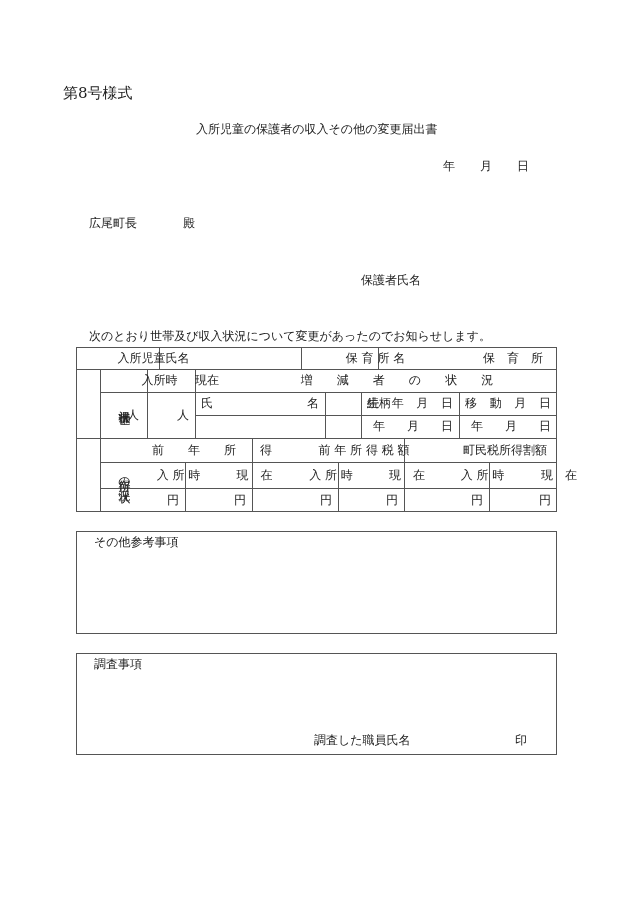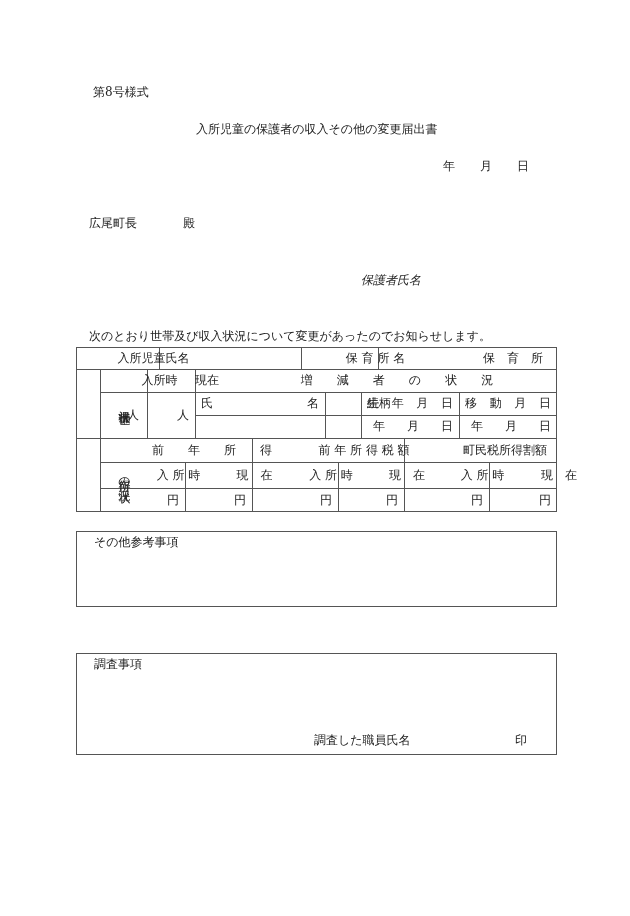--- a/index.html
+++ b/index.html
@@ -8,29 +8,29 @@
   .abs { position: absolute; white-space: nowrap; }
   .line { position: absolute; background: #555; }
   .cell { position: absolute; display: flex; align-items: center; justify-content: center;
           font-size: 12px; white-space: nowrap; padding-left: 36px; }
   .box { position: absolute; border: 1px solid #555; box-sizing: border-box; }
   .vert { writing-mode: vertical-rl; text-orientation: upright; letter-spacing: -1px; font-size: 12px; }
 </style>
 </head>
 <body>
 
-<div class="abs" style="left:93px;top:84px;font-size:12px;">第8号様式</div>
+<div class="abs" style="left:63px;top:84px;font-size:15px;">第8号様式</div>
 <div class="abs" style="left:196px;top:121px;font-size:12px;">入所児童の保護者の収入その他の変更届出書</div>
 <div class="abs" style="left:443px;top:158px;">年</div>
 <div class="abs" style="left:480px;top:158px;">月</div>
 <div class="abs" style="left:517px;top:158px;">日</div>
 
 <div class="abs" style="left:89px;top:215px;">広尾町長</div>
 <div class="abs" style="left:183px;top:215px;">殿</div>
-<div class="abs" style="left:361px;top:272px;font-style:italic;">保護者氏名</div>
+<div class="abs" style="left:361px;top:272px;">保護者氏名</div>
 <div class="abs" style="left:89px;top:328px;">次のとおり世帯及び収入状況について変更があったのでお知らせします。</div>
 
 <div class="box" style="left:76px;top:347px;width:481px;height:165px;"></div>
 
 <div class="line" style="left:76px;top:369px;width:481px;height:1px;"></div>
 <div class="line" style="left:100px;top:392px;width:457px;height:1px;"></div>
 <div class="line" style="left:195px;top:415px;width:362px;height:1px;"></div>
 <div class="line" style="left:76px;top:438px;width:481px;height:1px;"></div>
 <div class="line" style="left:100px;top:462px;width:457px;height:1px;"></div>
 <div class="line" style="left:100px;top:488px;width:457px;height:1px;"></div>
@@ -130,21 +130,21 @@
 <div class="cell" style="left:338px;top:488px;width:66px;height:24px;justify-content:flex-end;padding-right:6px;box-sizing:border-box;">
     <span>円</span>
   </div>
 <div class="cell" style="left:404px;top:488px;width:85px;height:24px;justify-content:flex-end;padding-right:6px;box-sizing:border-box;">
     <span>円</span>
   </div>
 <div class="cell" style="left:489px;top:488px;width:68px;height:24px;justify-content:flex-end;padding-right:6px;box-sizing:border-box;">
     <span>円</span>
   </div>
 
-<div class="box" style="left:76px;top:531px;width:481px;height:76px;">
+<div class="box" style="left:76px;top:531px;width:481px;height:103px;">
   <div class="abs" style="left:17px;top:2px;">その他参考事項</div>
 </div>
 
 <div class="box" style="left:76px;top:653px;width:481px;height:102px;">
   <div class="abs" style="left:17px;top:2px;">調査事項</div>
   <div class="abs" style="left:237px;top:78px;text-align:right;">調査した職員氏名</div>
   <div class="abs" style="left:438px;top:78px;">印</div>
 </div>
 
 </body></html>

